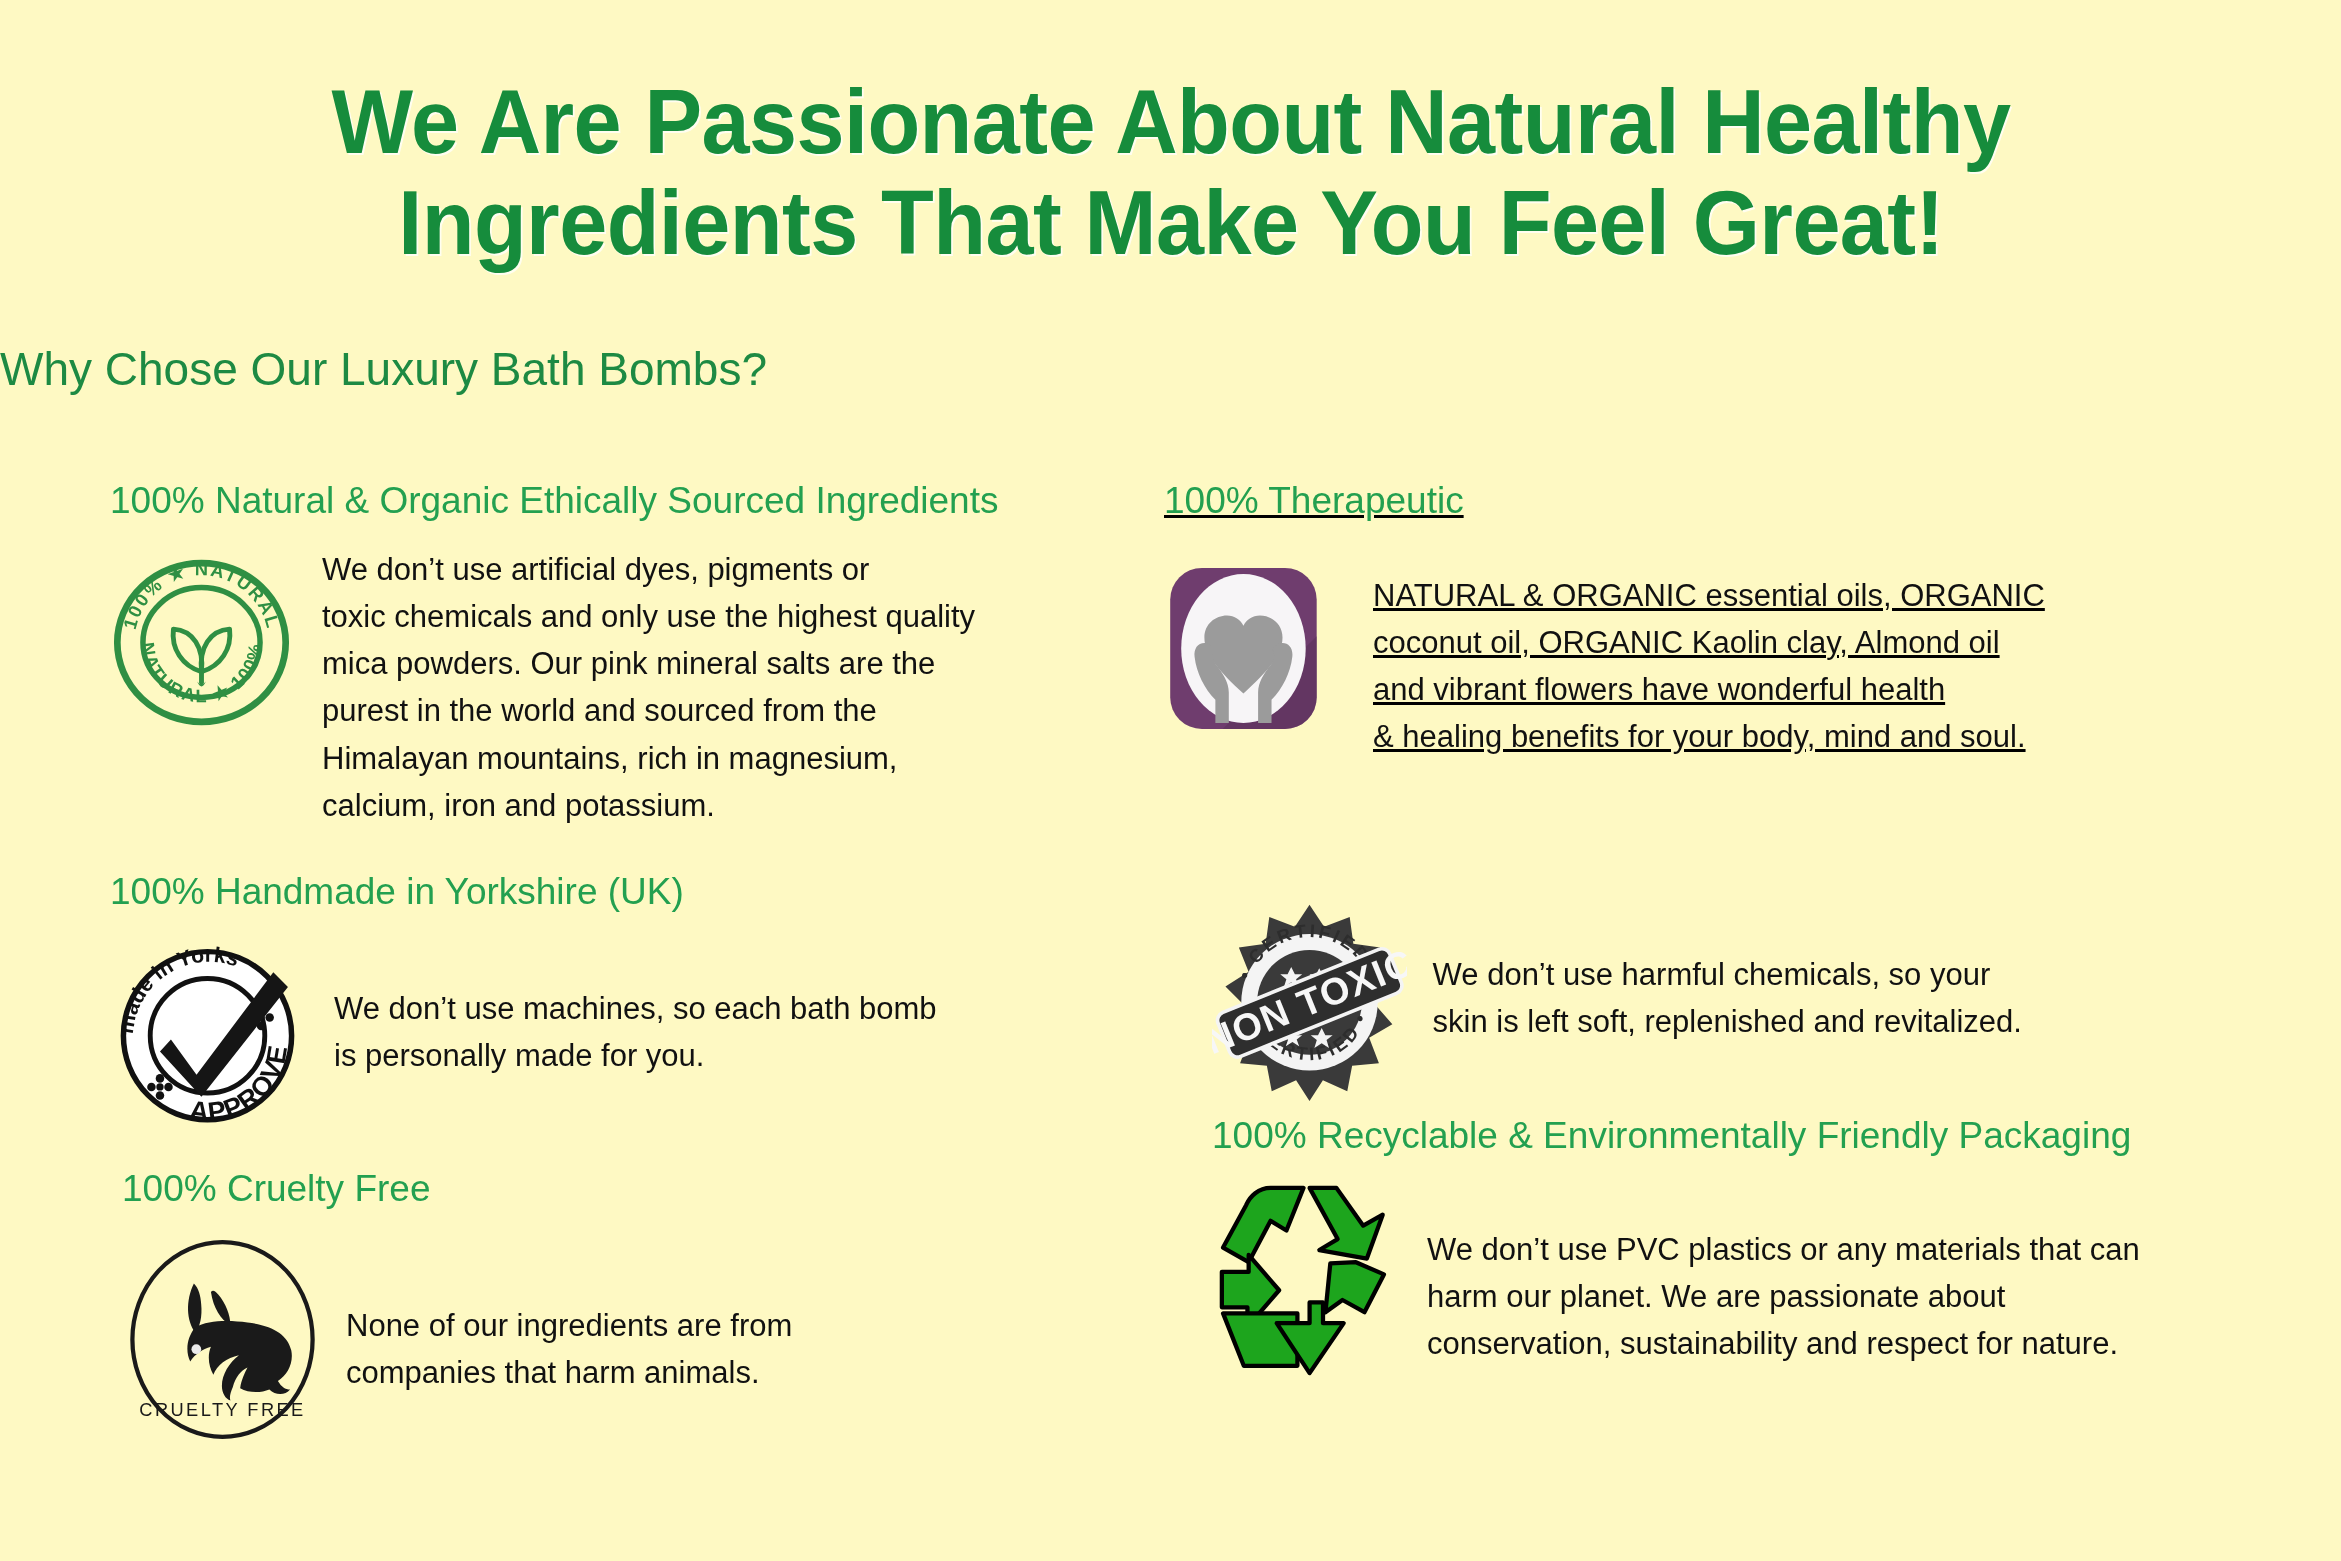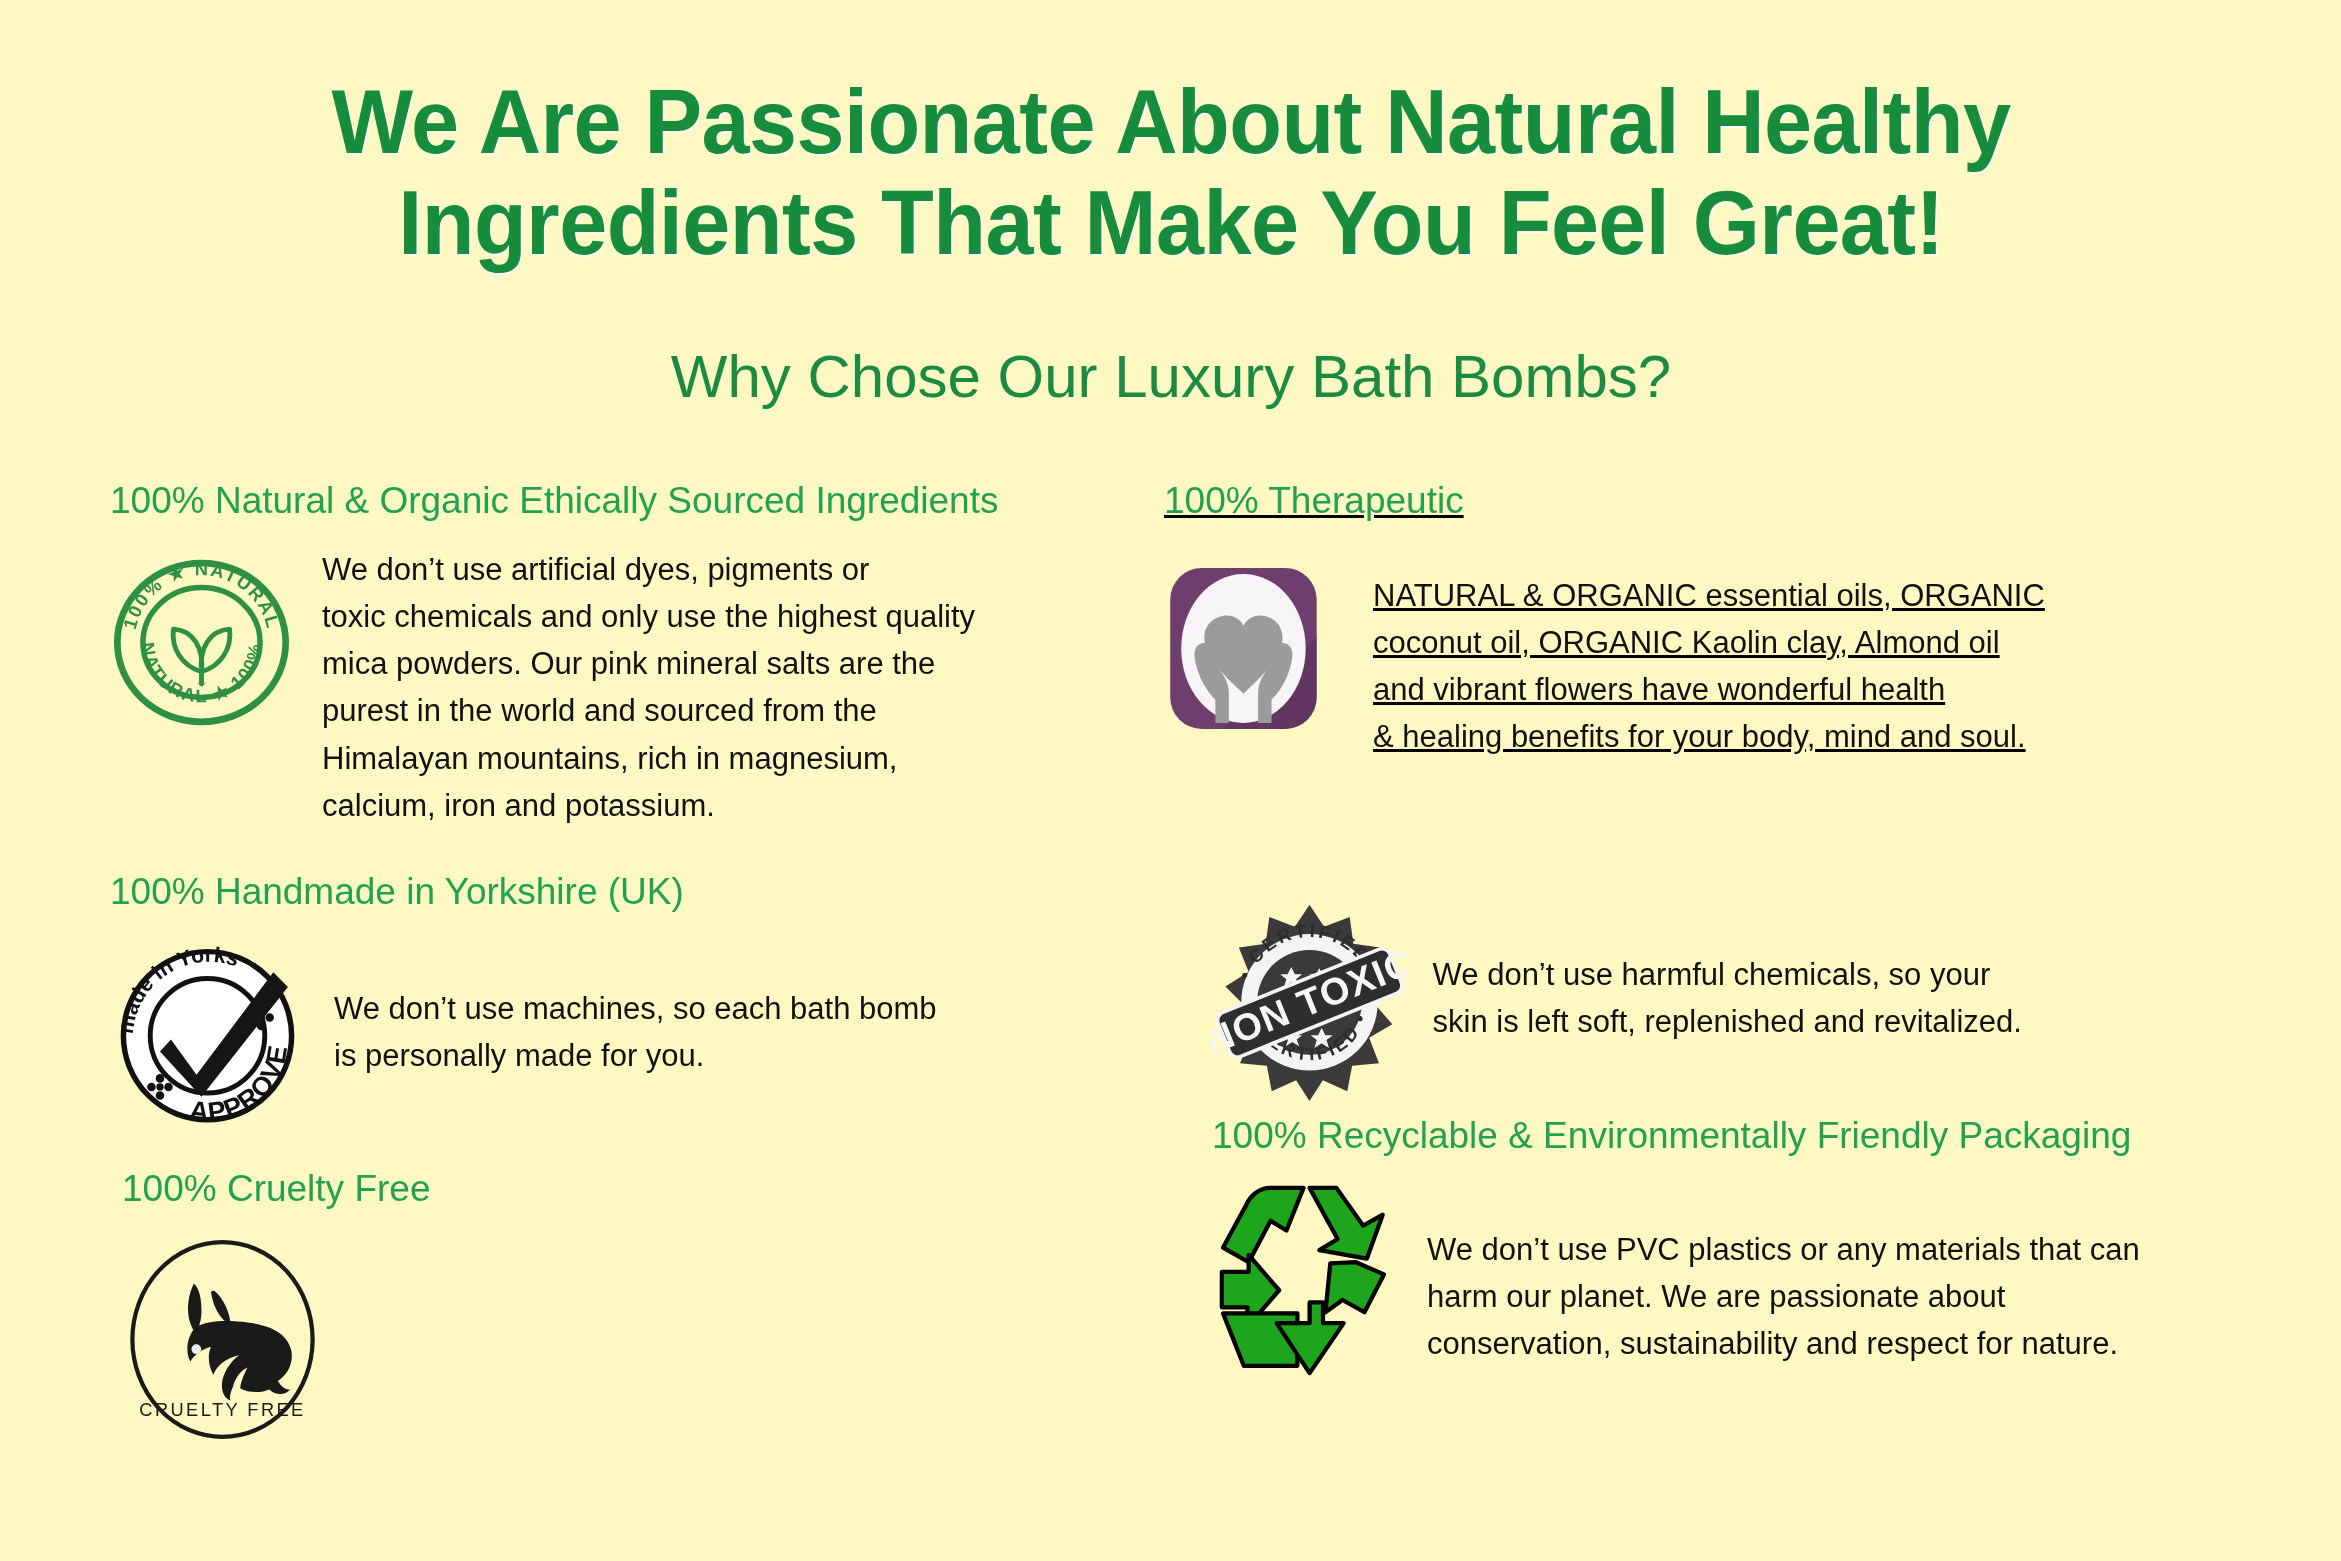--- a/index.html
+++ b/index.html
@@ -36,23 +36,22 @@
     transform-origin: 50% 0;
     text-shadow: 1.8px 1.8px 0 rgba(255,255,255,0.75);
   }
   .headline .line { display: block; white-space: nowrap; }
 
   .subhead {
     position: absolute;
     top: 342px;
     left: 0;
     width: 2342px;
-    text-align: center;
     color: #1d8a43;
-    font-size: 60px;
+    font-size: 46px;
     font-weight: normal;
     letter-spacing: 0px;
   }
 
   
   .feature {
     position: absolute;
   }
   .feature .fhead {
     color: #23a050;
@@ -260,20 +259,22 @@
                      C 282 208 272 228 256 238 C 262 248 268 252 276 252 C 268 262 252 262 242 252
                      C 228 258 208 258 194 250 C 196 236 202 224 206 216 C 196 220 186 232 182 248
                      C 178 258 176 264 178 270 C 170 268 164 258 164 246 C 164 228 176 208 192 196
                      C 172 200 156 212 150 228 C 142 214 140 196 146 182 C 132 186 120 194 112 206
                      C 104 190 106 168 120 150 Z"></path>
             <circle cx="122" cy="186" r="8" fill="#ebebeb"></circle>
           </g>
           <text x="165" y="296" text-anchor="middle" font-family="'Liberation Sans',sans-serif" font-size="30" font-weight="normal" fill="#1a1a1a" letter-spacing="4">CRUELTY FREE</text>
         </svg>
       </div>
+      <div class="fbody">None of our ingredients are from
+companies that harm animals.</div>
     </div>
   </div>
 
   <div class="feature" id="f-recycle">
     <div class="fhead">100% Recyclable &amp; Environmentally Friendly Packaging</div>
     <div class="frow">
       <div class="ficon">
         <svg class="icon-svg" width="183" height="195" viewBox="0 0 300 320">
           <g fill="#1da51d" stroke="#000000" stroke-width="7" stroke-linejoin="round">
             <path d="M96 8 C 76 8 62 22 56 36 L18 106 L60 130 L96 62 L122 78 L150 8 Z"></path>

